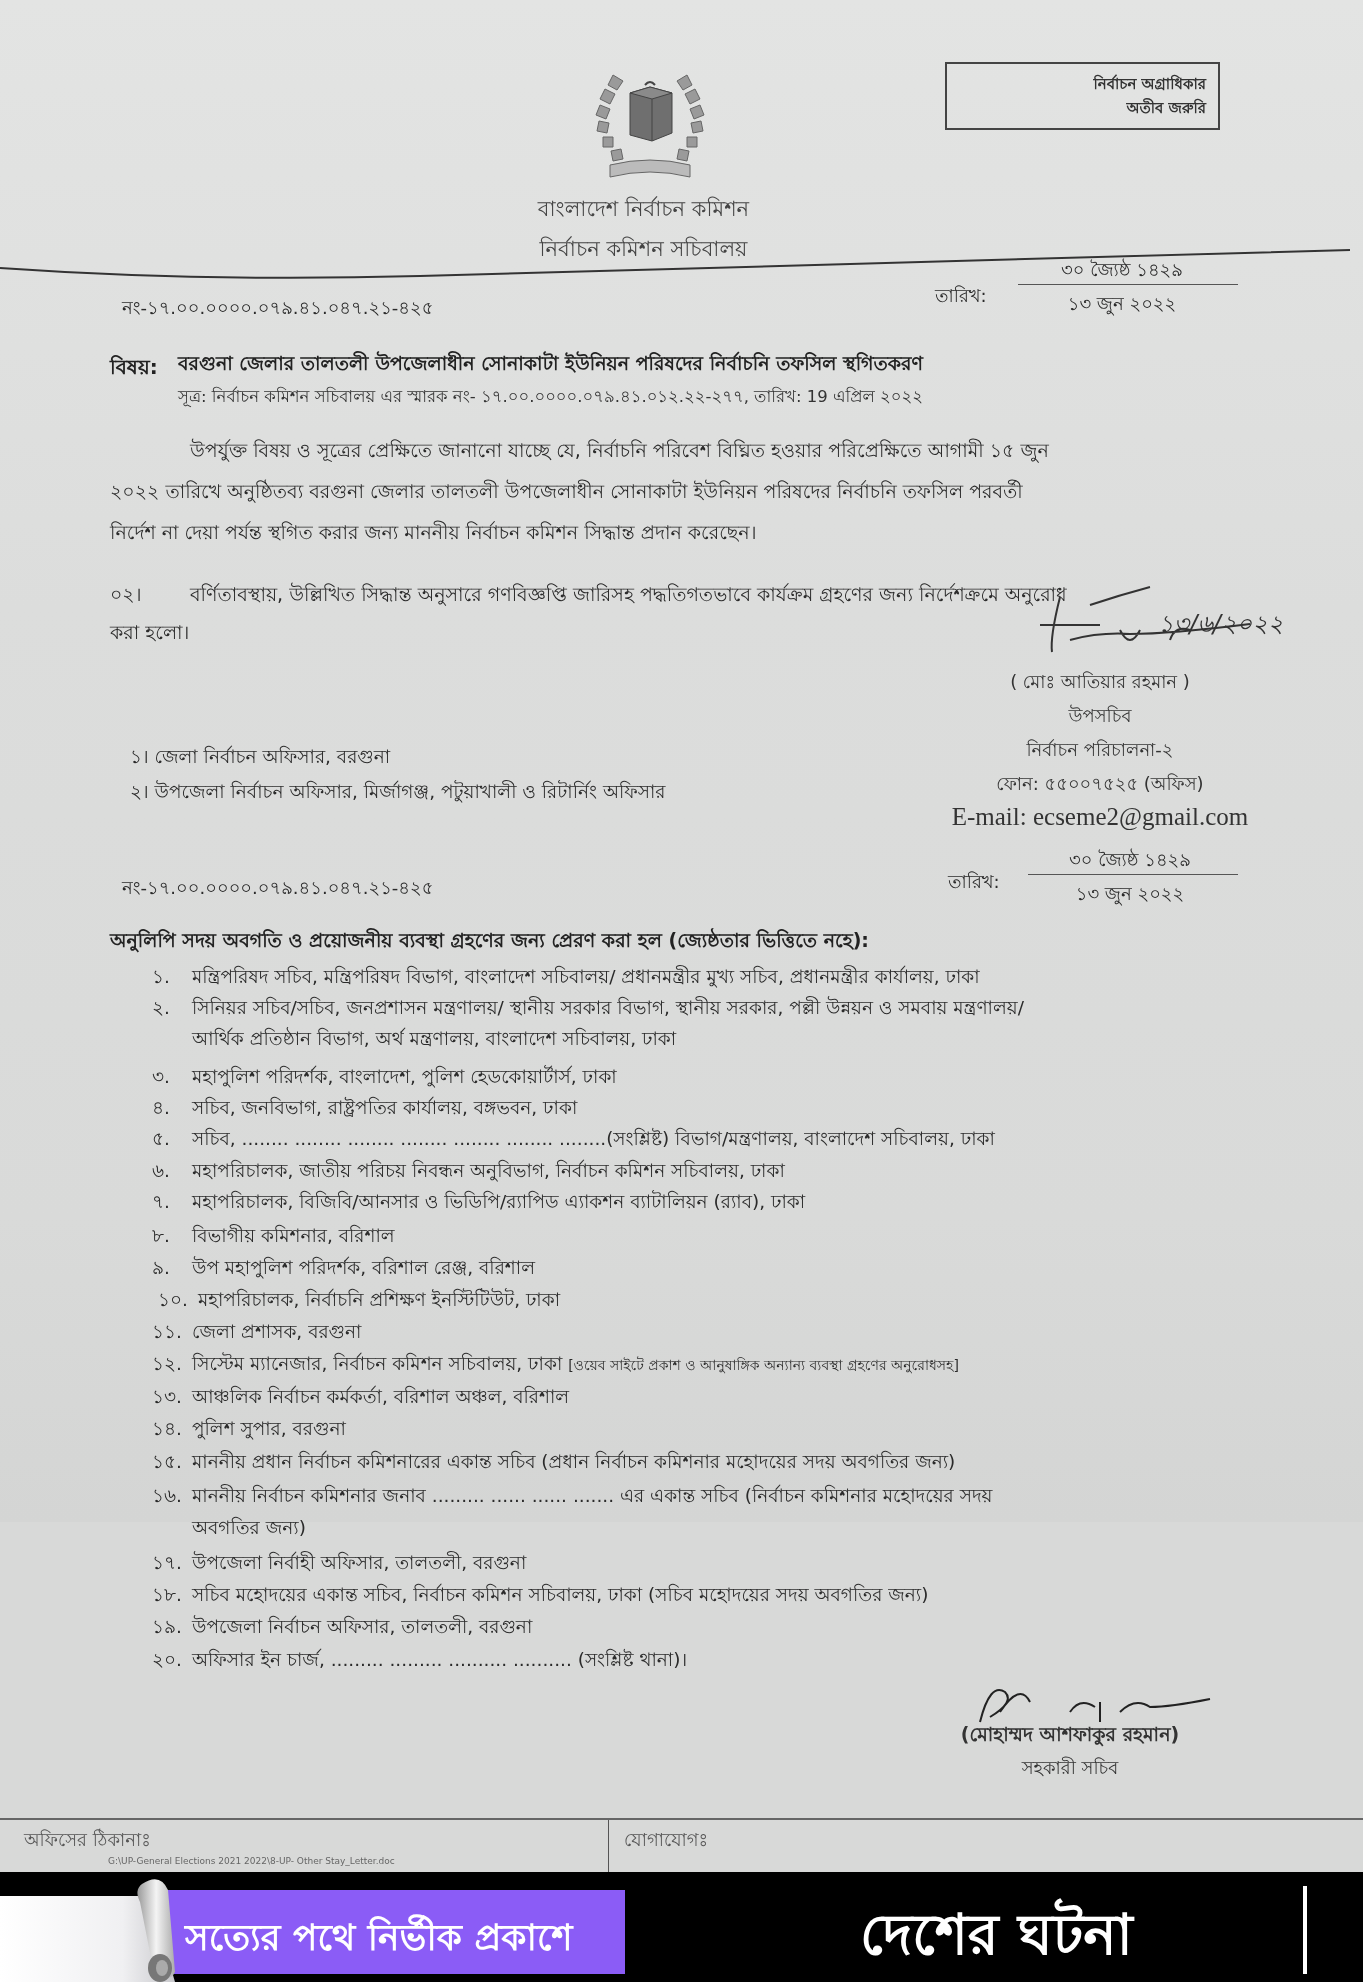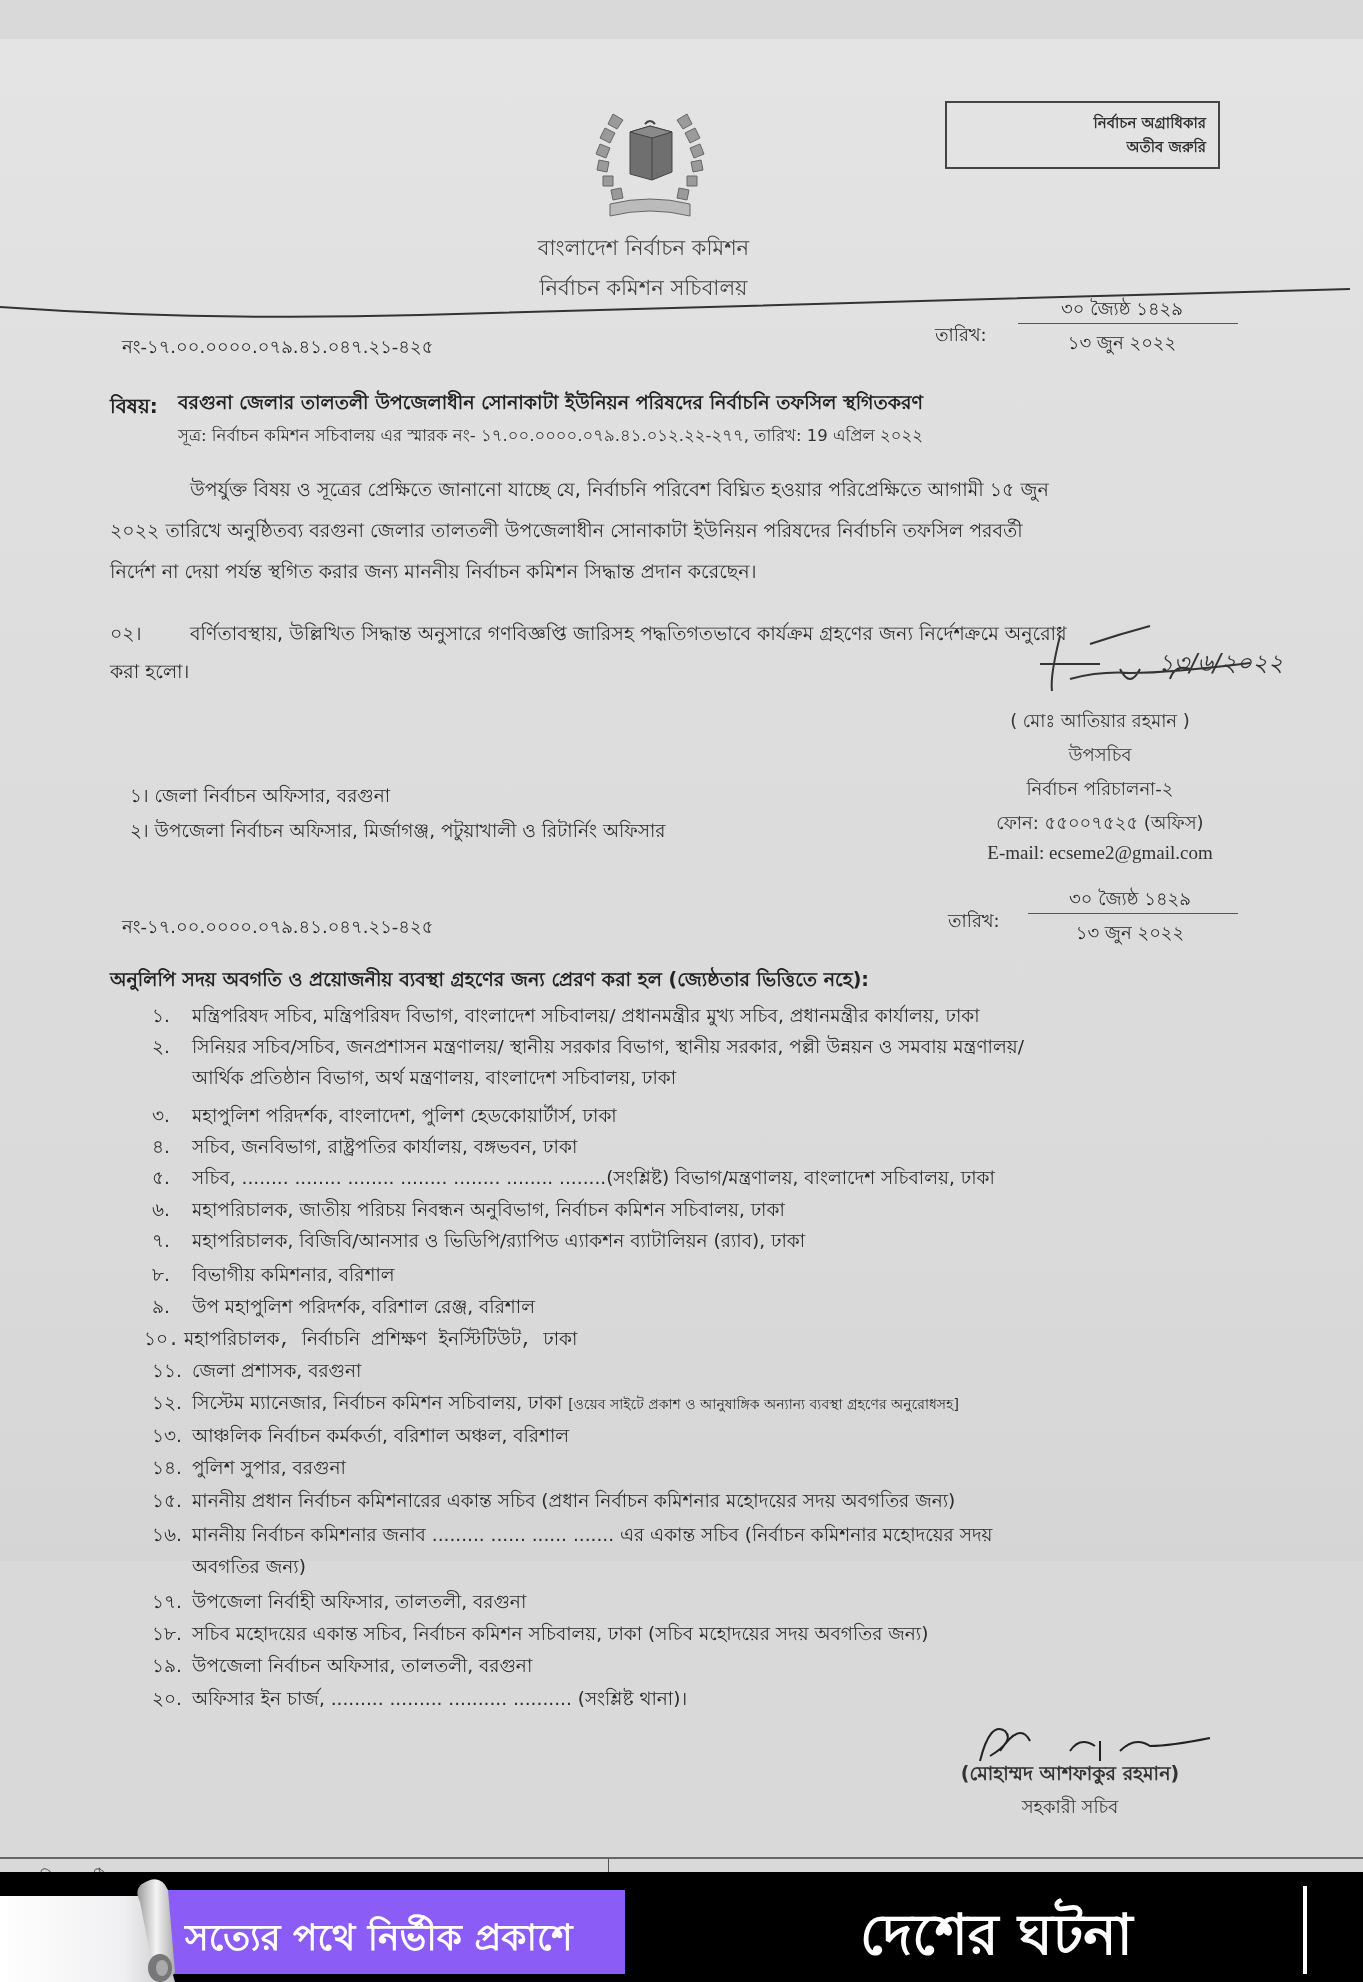--- a/index.html
+++ b/index.html
@@ -6,21 +6,20 @@
   body {
     width:1363px; height:1982px; overflow:hidden;
     background:#d8d9d8;
     font-family:"DejaVu Sans", sans-serif;
     color:#2a2a2a;
     position:relative;
   }
   .paper {
     position:absolute; left:0; top:0; width:1363px; height:1522px;
     background:linear-gradient(180deg,#e3e4e3 0%,#dcdddc 40%,#d9dad9 80%,#d4d5d4 100%);
-    margin-top:39px;
   }
   .abs { position:absolute; white-space:nowrap; }
   .priority-box {
     position:absolute; left:945px; top:62px; width:275px; height:68px;
     border:2px solid #444; box-sizing:border-box;
   }
   .priority-box .l1, .priority-box .l2 {
     position:absolute; right:12px; font-size:15px; font-weight:bold; color:#333;
   }
   .priority-box .l1 { top:8px; }
@@ -116,21 +115,21 @@
 
   <svg class="sigscrawl" style="left:1000px; top:585px; width:330px; height:80px;" viewBox="0 0 330 80">
     <path d="M60 12 q-10 40 -8 55 M40 40 l60 0 M90 20 q30 -10 60 -18 M70 55 q30 -8 60 -6 q40 0 120 -10 M120 45 q10 20 20 0 M170 55 q5 -15 20 -10" stroke="#333" stroke-width="2" fill="none"></path>
   </svg>
   <div class="abs" style="left:1158px; top:605px; font-size:24px; color:#333; font-style:italic;">১৩/৬/২০২২</div>
 
   <div class="sig-center" style="left:950px; top:668px; width:300px;">( মোঃ আতিয়ার রহমান )</div>
   <div class="sig-center" style="left:950px; top:702px; width:300px;">উপসচিব</div>
   <div class="sig-center" style="left:950px; top:736px; width:300px;">নির্বাচন পরিচালনা-২</div>
   <div class="sig-center" style="left:950px; top:770px; width:300px;">ফোন: ৫৫০০৭৫২৫ (অফিস)</div>
-  <div class="sig-center" style="left:935px; top:803px; width:330px; font-family:'Liberation Serif', serif; font-size:19px;">E-mail: ecseme2@gmail.com</div>
+  <div class="sig-center" style="left:935px; top:803px; width:330px; font-family:'Liberation Serif', serif; font-size:25px;">E-mail: ecseme2@gmail.com</div>
 
   <div class="abs para" style="left:130px; top:743px; font-size:18.5px;">১। জেলা নির্বাচন অফিসার, বরগুনা</div>
   <div class="abs para" style="left:130px; top:778px; font-size:18.5px;">২। উপজেলা নির্বাচন অফিসার, মির্জাগঞ্জ, পটুয়াখালী ও রিটার্নিং অফিসার</div>
 
   <div class="abs ref" style="left:122px; top:874px;">নং-১৭.০০.০০০০.০৭৯.৪১.০৪৭.২১-৪২৫</div>
   <div class="abs" style="left:948px; top:868px; font-size:18px;">তারিখ:</div>
   <div class="date-block" style="left:1030px; top:846px;">৩০ জ্যৈষ্ঠ ১৪২৯</div>
   <div class="date-line" style="left:1028px; top:874px; width:210px;"></div>
   <div class="date-block" style="left:1030px; top:880px;">১৩ জুন ২০২২</div>
 
@@ -139,21 +138,21 @@
   <div class="cc-item" style="left:152px; top:963px;"><span class="num">১.</span><span>মন্ত্রিপরিষদ সচিব, মন্ত্রিপরিষদ বিভাগ, বাংলাদেশ সচিবালয়/ প্রধানমন্ত্রীর মুখ্য সচিব, প্রধানমন্ত্রীর কার্যালয়, ঢাকা</span></div>
   <div class="cc-item" style="left:152px; top:994px;"><span class="num">২.</span><span>সিনিয়র সচিব/সচিব, জনপ্রশাসন মন্ত্রণালয়/ স্থানীয় সরকার বিভাগ, স্থানীয় সরকার, পল্লী উন্নয়ন ও সমবায় মন্ত্রণালয়/</span></div>
   <div class="cc-item" style="left:192px; top:1025px;">আর্থিক প্রতিষ্ঠান বিভাগ, অর্থ মন্ত্রণালয়, বাংলাদেশ সচিবালয়, ঢাকা</div>
   <div class="cc-item" style="left:152px; top:1063px;"><span class="num">৩.</span><span>মহাপুলিশ পরিদর্শক, বাংলাদেশ, পুলিশ হেডকোয়ার্টার্স, ঢাকা</span></div>
   <div class="cc-item" style="left:152px; top:1094px;"><span class="num">৪.</span><span>সচিব, জনবিভাগ, রাষ্ট্রপতির কার্যালয়, বঙ্গভবন, ঢাকা</span></div>
   <div class="cc-item" style="left:152px; top:1125px;"><span class="num">৫.</span><span>সচিব, ........ ........ ........ ........ ........ ........ ........(সংশ্লিষ্ট) বিভাগ/মন্ত্রণালয়, বাংলাদেশ সচিবালয়, ঢাকা</span></div>
   <div class="cc-item" style="left:152px; top:1157px;"><span class="num">৬.</span><span>মহাপরিচালক, জাতীয় পরিচয় নিবন্ধন অনুবিভাগ, নির্বাচন কমিশন সচিবালয়, ঢাকা</span></div>
   <div class="cc-item" style="left:152px; top:1188px;"><span class="num">৭.</span><span>মহাপরিচালক, বিজিবি/আনসার ও ভিডিপি/র‍্যাপিড এ্যাকশন ব্যাটালিয়ন (র‍্যাব), ঢাকা</span></div>
   <div class="cc-item" style="left:152px; top:1222px;"><span class="num">৮.</span><span>বিভাগীয় কমিশনার, বরিশাল</span></div>
   <div class="cc-item" style="left:152px; top:1254px;"><span class="num">৯.</span><span>উপ মহাপুলিশ পরিদর্শক, বরিশাল রেঞ্জ, বরিশাল</span></div>
-  <div class="cc-item" style="left:144px; top:1286px;font-family:Liberation Mono, monospace;"><span class="num">১০.</span><span>মহাপরিচালক, নির্বাচনি প্রশিক্ষণ ইনস্টিটিউট, ঢাকা</span></div>
+  <div class="cc-item" style="left:158px; top:1286px;"><span class="num">১০.</span><span>মহাপরিচালক, নির্বাচনি প্রশিক্ষণ ইনস্টিটিউট, ঢাকা</span></div>
   <div class="cc-item" style="left:152px; top:1318px;"><span class="num">১১.</span><span>জেলা প্রশাসক, বরগুনা</span></div>
   <div class="cc-item" style="left:152px; top:1350px;"><span class="num">১২.</span><span>সিস্টেম ম্যানেজার, নির্বাচন কমিশন সচিবালয়, ঢাকা</span> <span style="font-size:14px;">[ওয়েব সাইটে প্রকাশ ও আনুষাঙ্গিক অন্যান্য ব্যবস্থা গ্রহণের অনুরোধসহ]</span></div>
   <div class="cc-item" style="left:152px; top:1383px;"><span class="num">১৩.</span><span>আঞ্চলিক নির্বাচন কর্মকর্তা, বরিশাল অঞ্চল, বরিশাল</span></div>
   <div class="cc-item" style="left:152px; top:1415px;"><span class="num">১৪.</span><span>পুলিশ সুপার, বরগুনা</span></div>
   <div class="cc-item" style="left:152px; top:1448px;"><span class="num">১৫.</span><span>মাননীয় প্রধান নির্বাচন কমিশনারের একান্ত সচিব (প্রধান নির্বাচন কমিশনার মহোদয়ের সদয় অবগতির জন্য)</span></div>
   <div class="cc-item" style="left:152px; top:1482px;"><span class="num">১৬.</span><span>মাননীয় নির্বাচন কমিশনার জনাব ......... ...... ...... ....... এর একান্ত সচিব (নির্বাচন কমিশনার মহোদয়ের সদয়</span></div>
   <div class="cc-item" style="left:192px; top:1514px;">অবগতির জন্য)</div>
   <div class="cc-item" style="left:152px; top:1549px;"><span class="num">১৭.</span><span>উপজেলা নির্বাহী অফিসার, তালতলী, বরগুনা</span></div>
   <div class="cc-item" style="left:152px; top:1581px;"><span class="num">১৮.</span><span>সচিব মহোদয়ের একান্ত সচিব, নির্বাচন কমিশন সচিবালয়, ঢাকা (সচিব মহোদয়ের সদয় অবগতির জন্য)</span></div>
   <div class="cc-item" style="left:152px; top:1613px;"><span class="num">১৯.</span><span>উপজেলা নির্বাচন অফিসার, তালতলী, বরগুনা</span></div>

